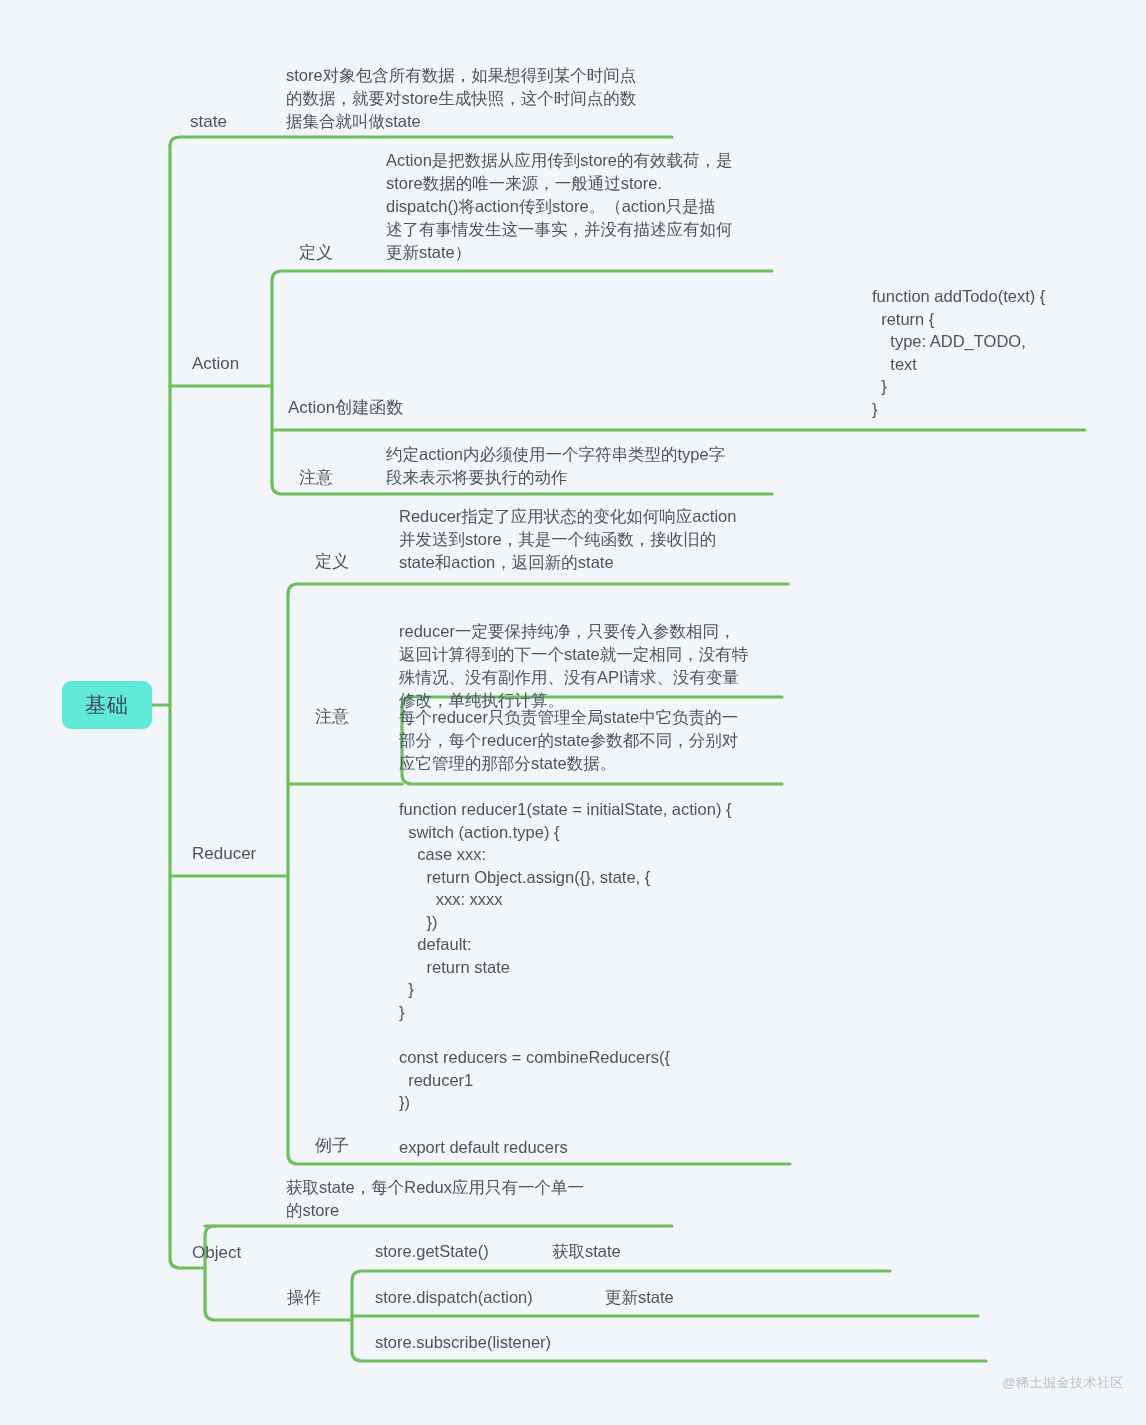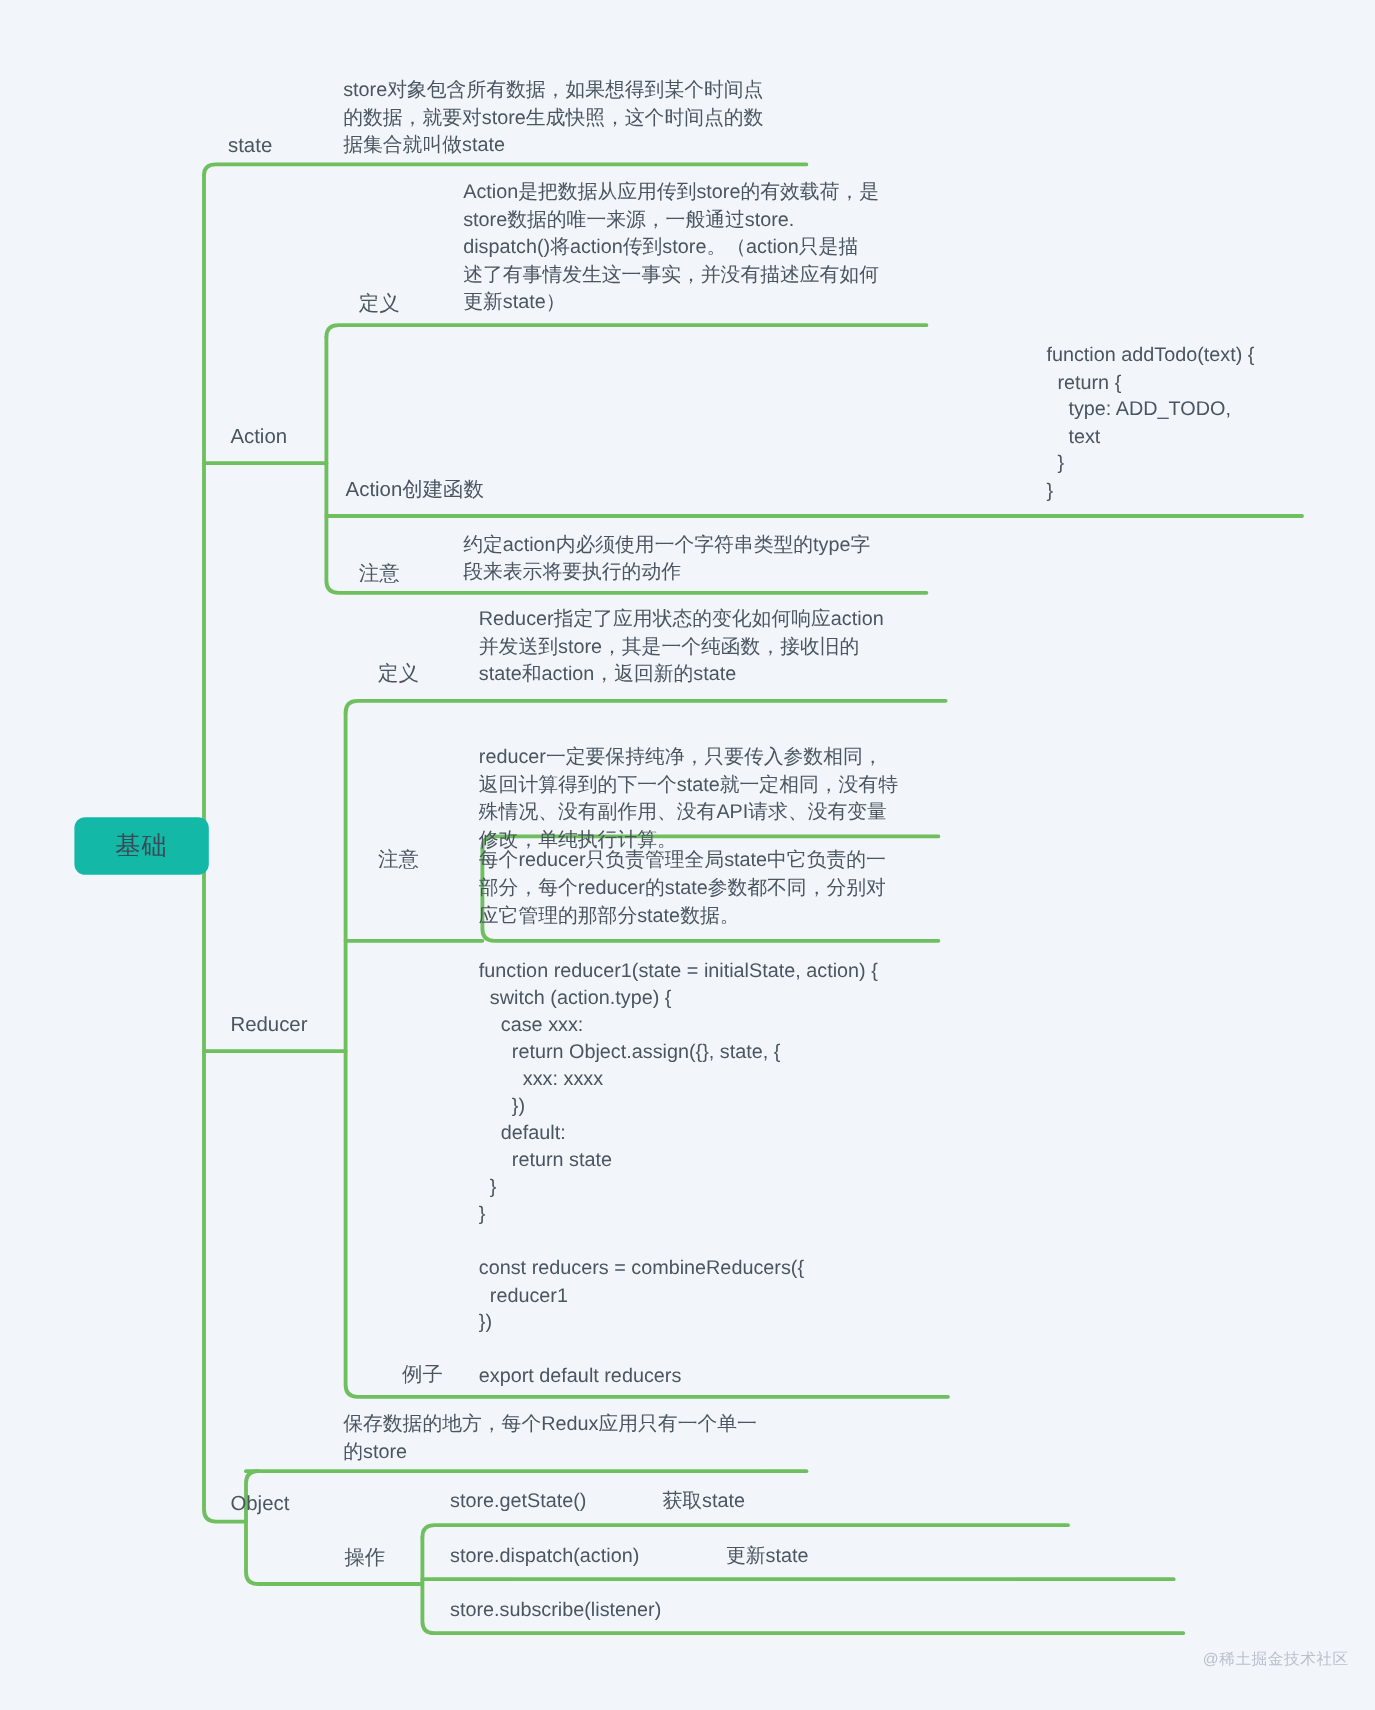--- a/index.html
+++ b/index.html
@@ -23,23 +23,23 @@
     left: 0; top: 0;
     width: 1146px;
     height: 1425px;
     pointer-events: none;
   }
   
   .root-node {
     position: absolute;
     left: 62px;
     top: 681px;
-    width: 112px;
+    width: 90px;
     height: 48px;
-    background: #14b8a6;
+    background: #5eead4;
     border-radius: 9px;
     display: flex;
     align-items: center;
     justify-content: center;
     color: #3b4856;
     font-size: 21px;
     letter-spacing: 1px;
   }
   
   .node {
@@ -150,38 +150,38 @@
 
   <div class="node branch" style="left:315px; top:705px;">注意</div>
   <div class="node cn" style="left:399px; top:706px; width:392px;">每个reducer只负责管理全局state中它负责的一
 部分，每个reducer的state参数都不同，分别对
 应它管理的那部分state数据。</div>
   <div class="node cn" style="left:399px; top:620px; width:392px;">reducer一定要保持纯净，只要传入参数相同，
 返回计算得到的下一个state就一定相同，没有特
 殊情况、没有副作用、没有API请求、没有变量
 修改，单纯执行计算。</div>
 
-  <div class="node branch" style="left:315px; top:1134px;margin-left:20px;">例子</div>
+  <div class="node branch" style="left:315px; top:1134px;">例子</div>
   <div class="node code" style="left:399px; top:798px;">function reducer1(state = initialState, action) {
   switch (action.type) {
     case xxx:
       return Object.assign({}, state, {
         xxx: xxxx
       })
     default:
       return state
   }
 }</div>
   <div class="node code" style="left:399px; top:1046px;">const reducers = combineReducers({
   reducer1
 })</div>
   <div class="node code" style="left:399px; top:1136px;">export default reducers</div>
 
   <div class="node branch" style="left:192px; top:1241px;">Object</div>
-  <div class="node cn" style="left:286px; top:1176px; width:400px;">保存数据的地方，每个Redux应用只有一个单一
+  <div class="node cn" style="left:286px; top:1176px; width:400px;">获取state，每个Redux应用只有一个单一
 的store</div>
 
   <div class="node branch" style="left:287px; top:1286px;">操作</div>
 
   <div class="node" style="left:375px; top:1240px;">store.getState()</div>
   <div class="node cn" style="left:552px; top:1240px;">获取state</div>
 
   <div class="node" style="left:375px; top:1286px;">store.dispatch(action)</div>
   <div class="node cn" style="left:605px; top:1286px;">更新state</div>
 

